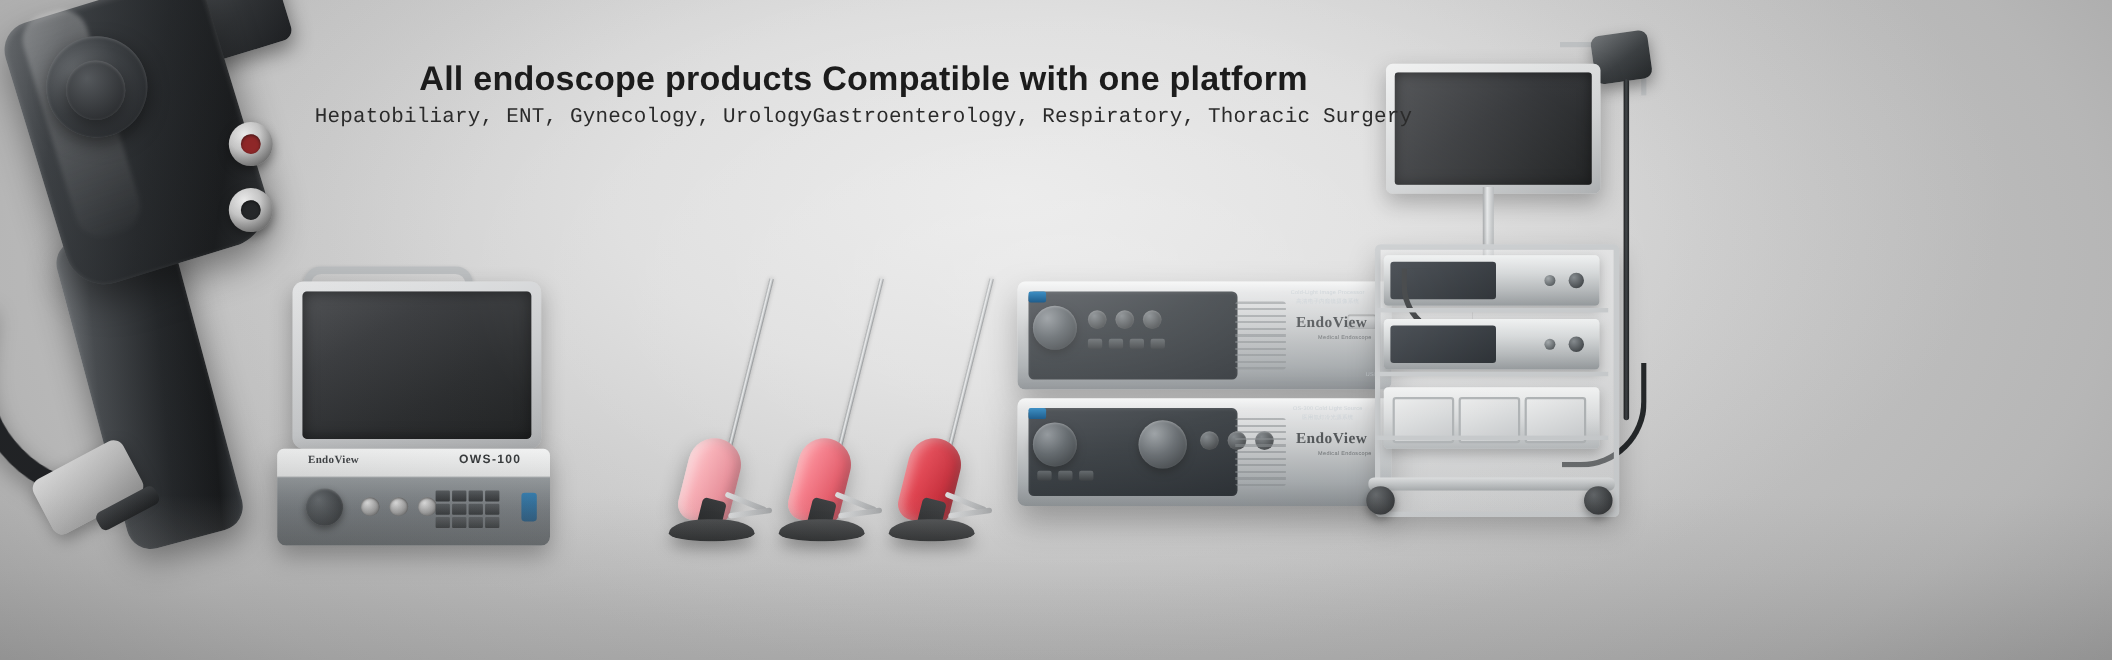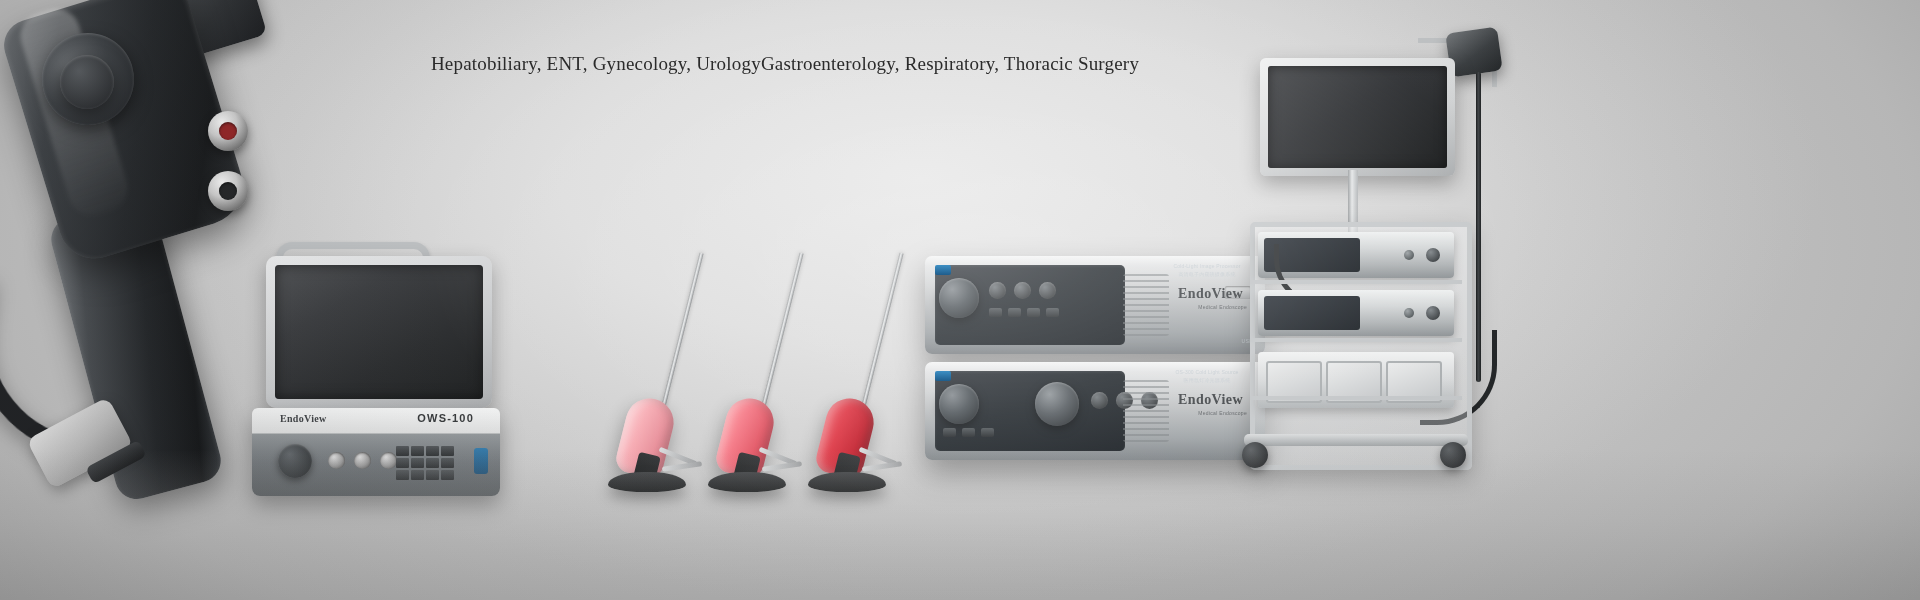--- a/index.html
+++ b/index.html
@@ -39,21 +39,21 @@
     white-space:nowrap;
   }
   .spec-cn{
     margin-top:34px;
     font-family:"DejaVu Sans","Liberation Sans",sans-serif;
     font-size:21px;font-weight:400;color:#2c2c2c;letter-spacing:0.5px;
     white-space:nowrap;
   }
   .spec-en{
     margin-top:5px;
-    font-family:Liberation Serif, serif;
+    font-family:Liberation Mono, monospace;
     font-size:19px;font-weight:400;color:#2b2b2b;letter-spacing:0.2px;
     white-space:nowrap;
   }
 
   
   .scope-left{position:absolute;left:-10px;top:-15px;width:370px;height:520px;}
   .sc-body{
     position:absolute;left:40px;top:10px;width:190px;height:250px;
     background:linear-gradient(115deg,#6e7276 0%,#3a3e42 22%,#202326 55%,#121416 80%,#2a2d30 100%);
     border-radius:26px 30px 40px 36px;
@@ -513,16 +513,17 @@
     <div class="cart-shelf s3"></div>
     <div class="cart-base"></div>
     <div class="caster cL"></div>
     <div class="caster cR"></div>
   </div>
 
   <div class="floor"></div>
   <div class="vignette"></div>
 
   <div class="textblock">
+    <div class="subhead">All endoscope products Compatible with one platform</div>
     <div class="spec-en">Hepatobiliary, ENT, Gynecology, UrologyGastroenterology, Respiratory, Thoracic Surgery</div>
   </div>
 
 </div>
 
 </body></html>

